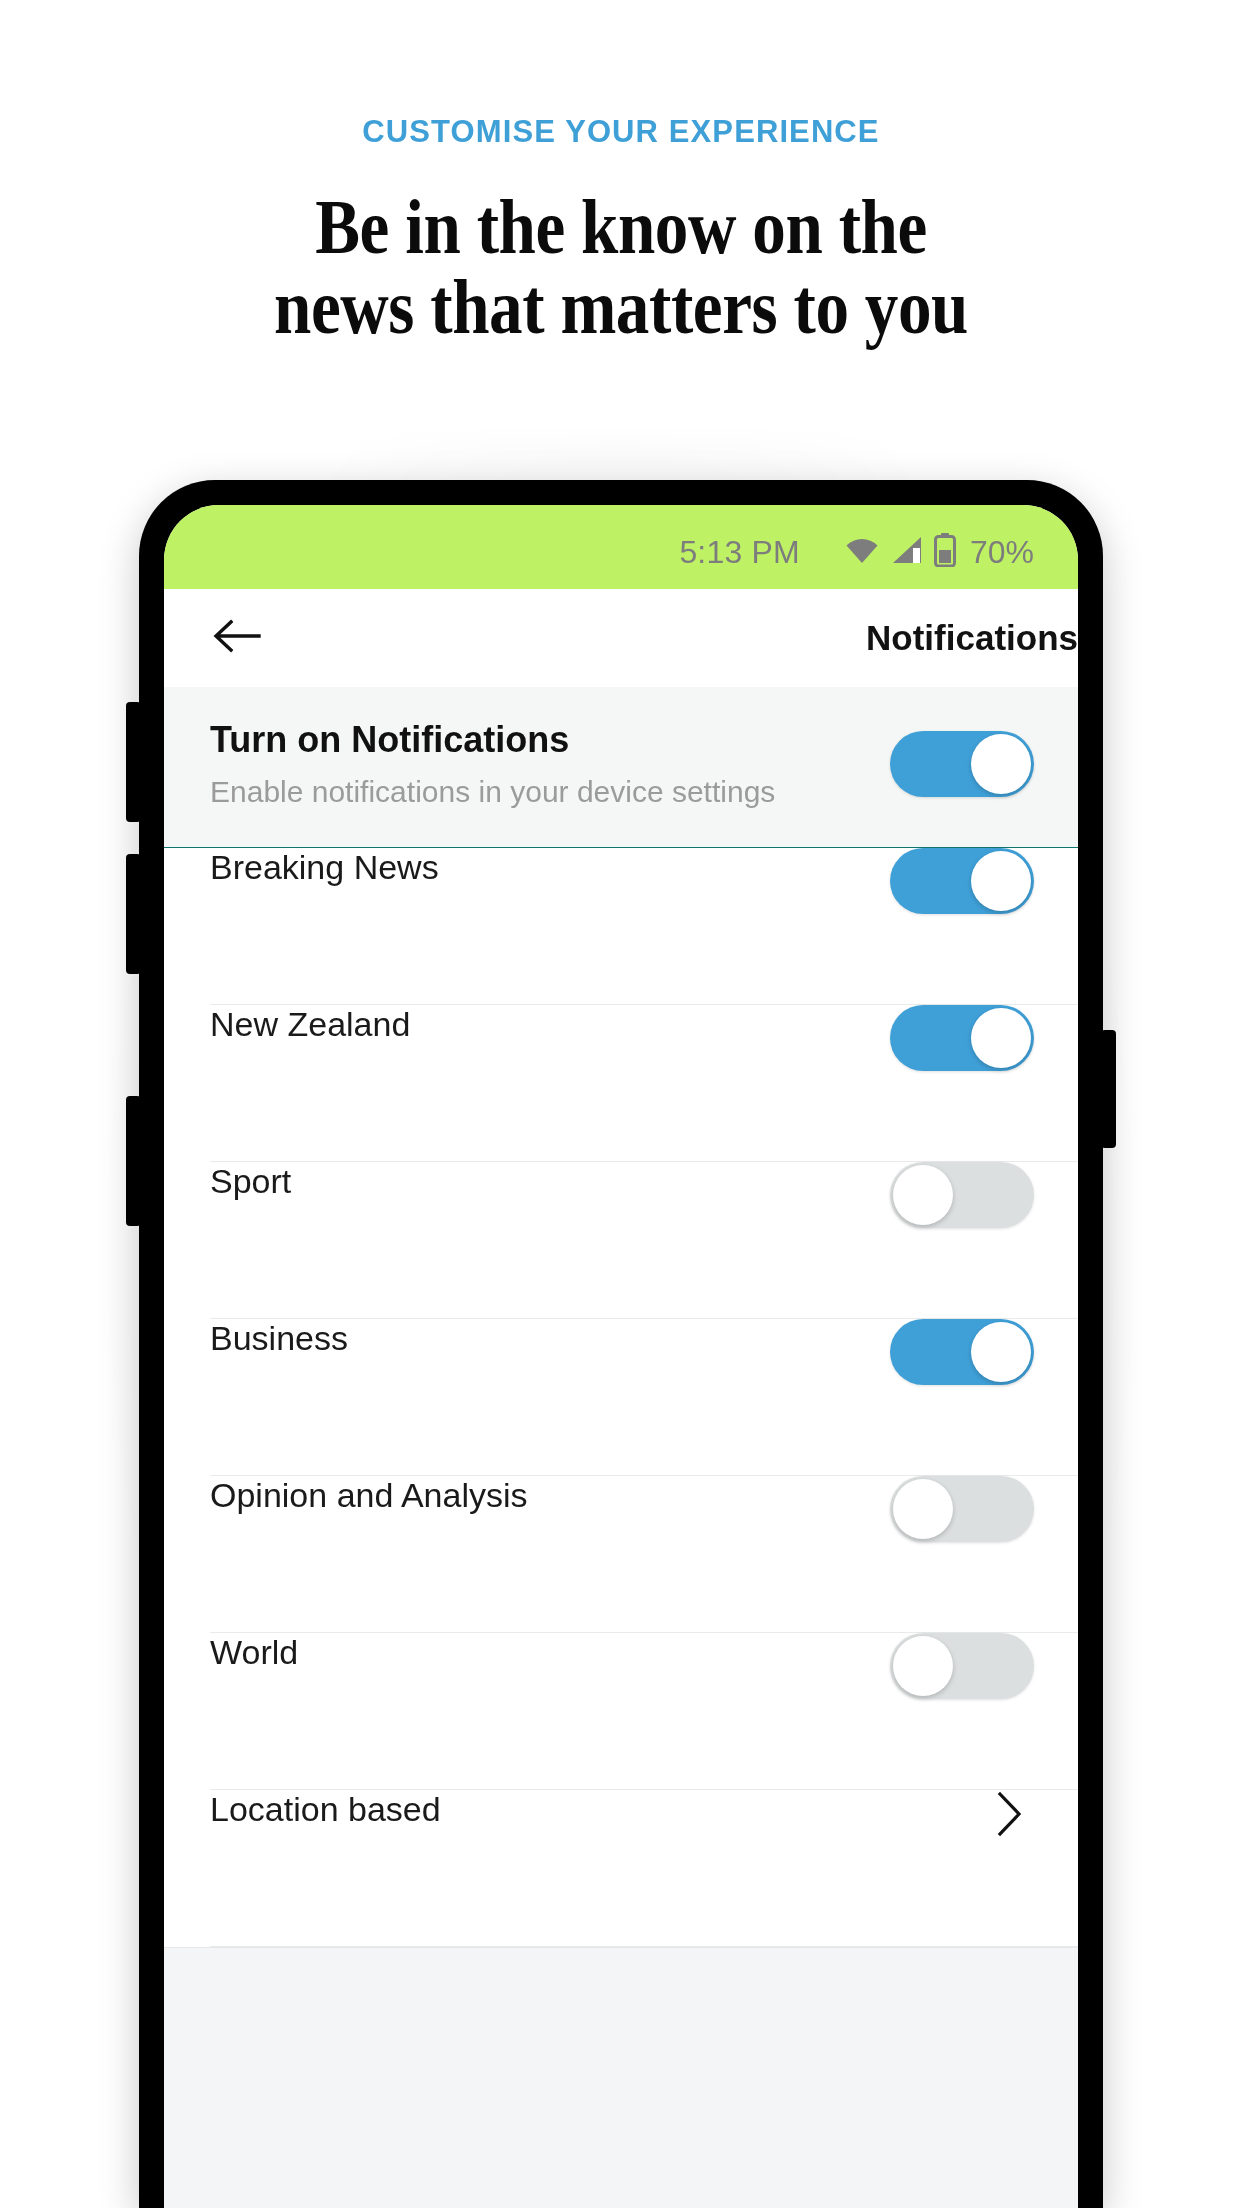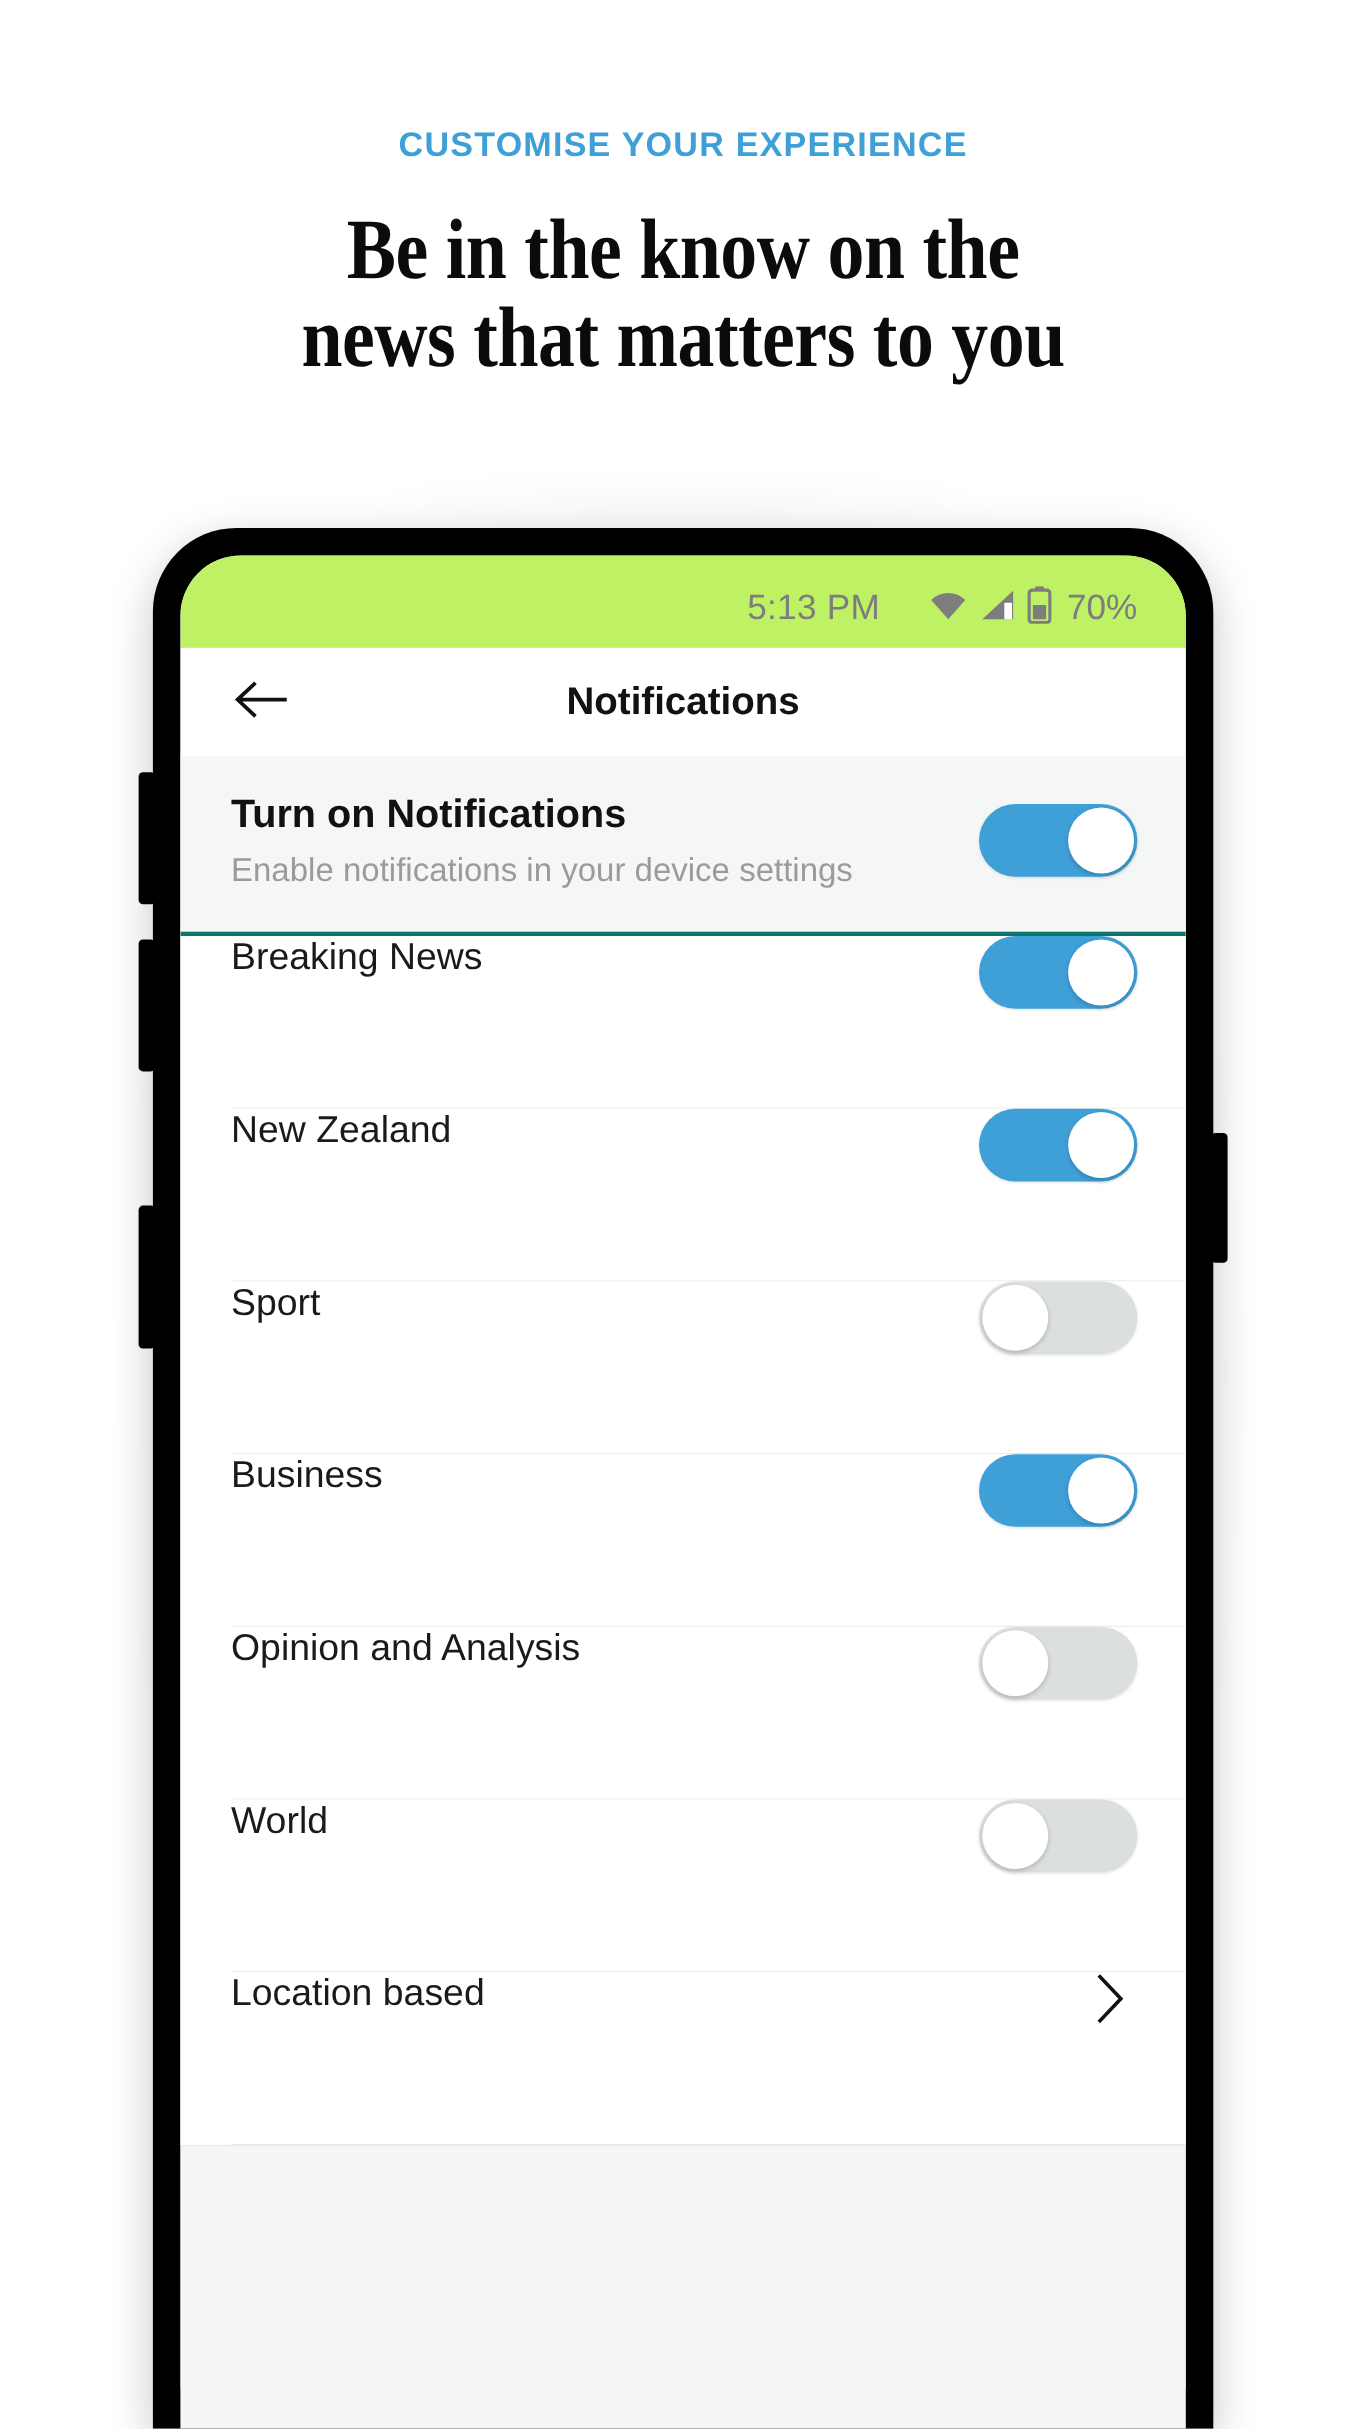--- a/index.html
+++ b/index.html
@@ -134,21 +134,21 @@
     background: #ffffff;
     display: flex;
     align-items: center;
     position: relative;
     padding: 0 44px 0 46px;
     box-sizing: border-box;
   }
   .appbar-title {
     position: absolute;
     left: 0; right: 0;
-    text-align: center;
+    text-align: right;
     font-size: 35px;
     font-weight: bold;
     color: #121212;
     font-family: "Liberation Sans", sans-serif;
     pointer-events: none;
   }
   .back-btn {
     width: 54px; height: 54px;
     display: flex; align-items: center; justify-content: center;
     position: relative; z-index: 2;
@@ -157,21 +157,21 @@
 
   
   .list-area { background: #ffffff; }
 
   .row-master {
     background: #f5f6f6;
     padding: 30px 44px 36px 46px;
     display: flex;
     align-items: center;
     justify-content: space-between;
-    border-bottom: 4px solid #0f766e;
+    border-bottom: 1px solid #0f766e;
     box-sizing: border-box;
   }
   .row-master-text { flex: 1; min-width: 0; }
   .row-master-title {
     font-size: 36px;
     font-weight: bold;
     color: #111111;
     line-height: 1.25;
   }
   .row-master-sub {

